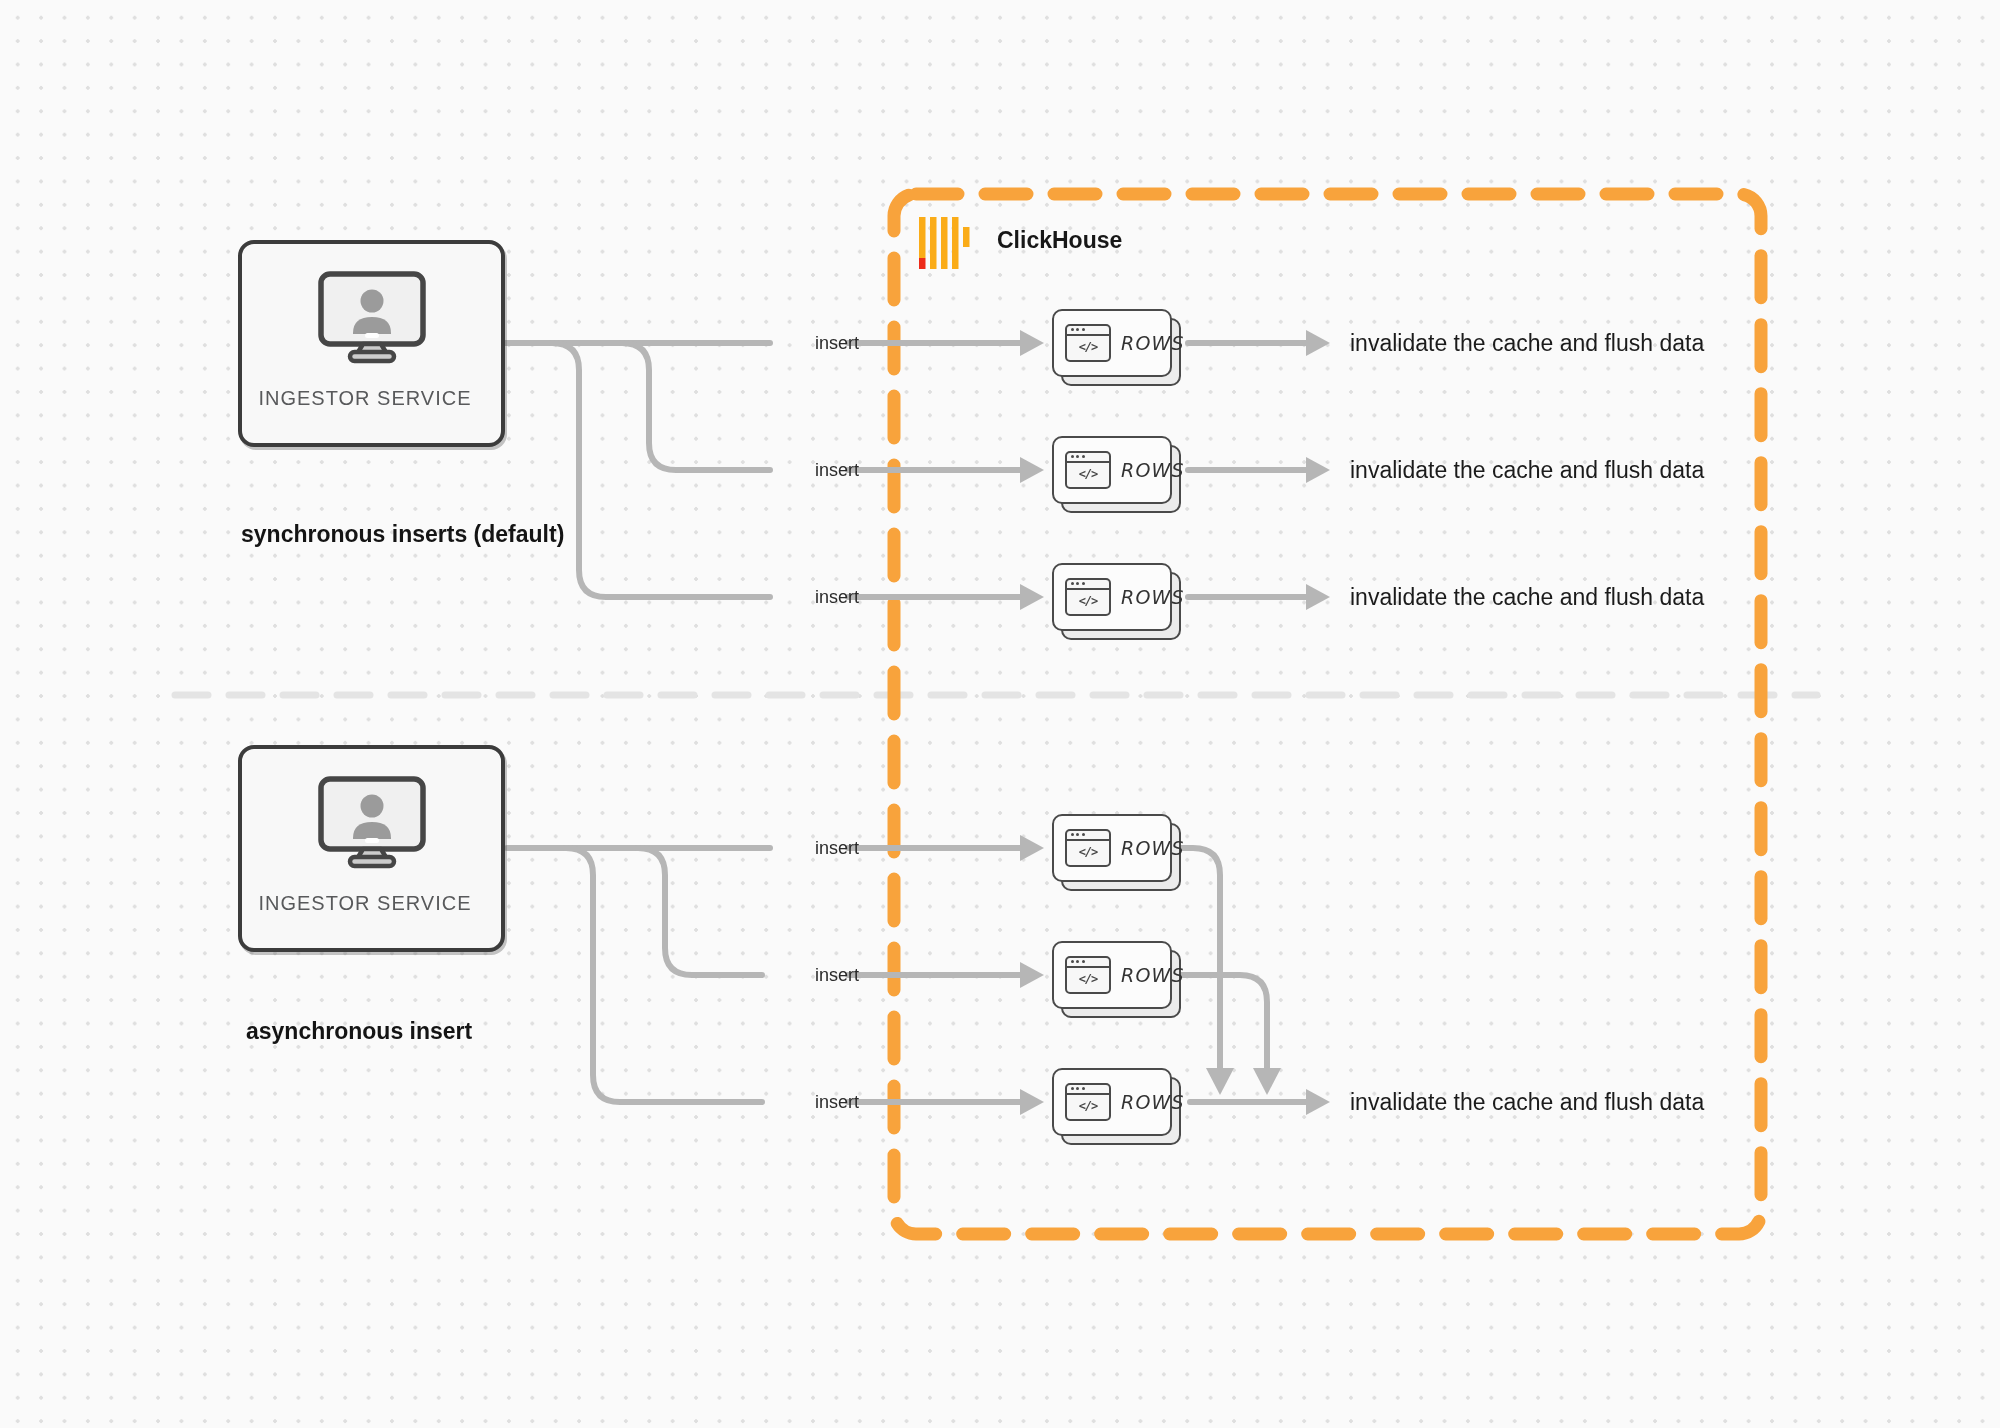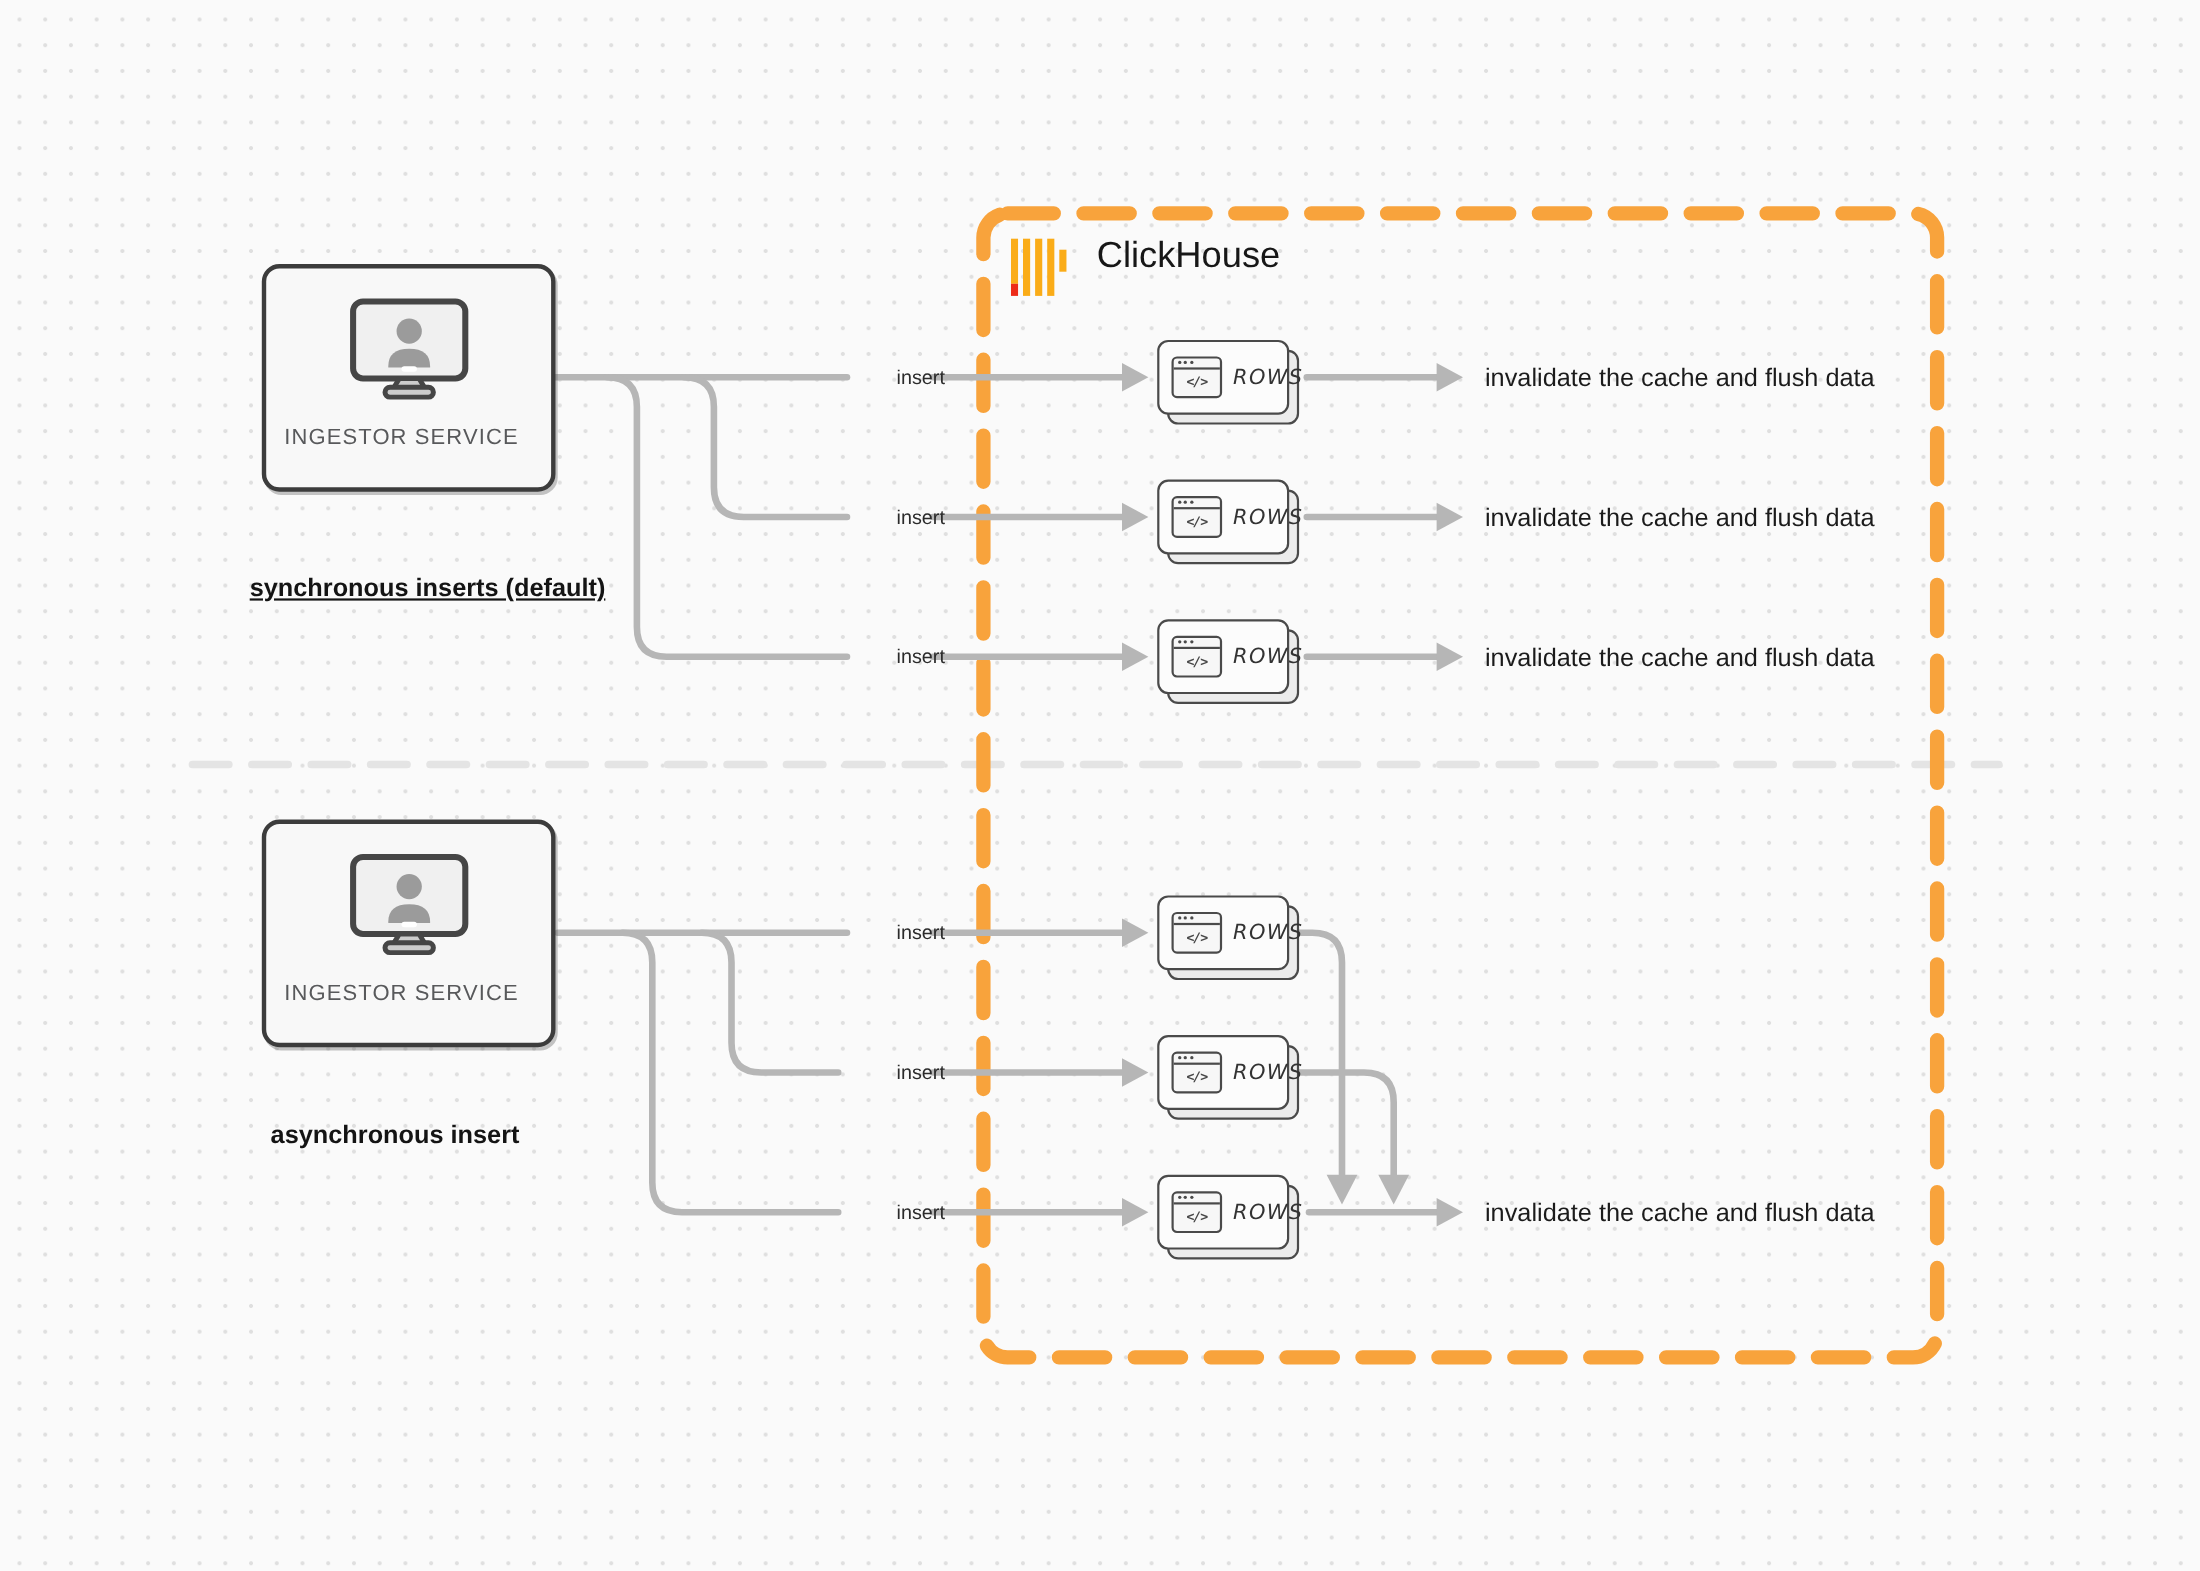--- a/index.html
+++ b/index.html
@@ -71,21 +71,21 @@
     font-size:12px;letter-spacing:-1px;color:#474747;
   }
   .rows-text{
     font-family:"DejaVu Sans",sans-serif;font-style:italic;font-size:19px;
     letter-spacing:1.2px;color:#333;
   }
 
   
   .ch-logo{position:absolute;left:919px;top:216px;z-index:3;}
   .ch-label{
-    position:absolute;left:997px;top:213px;font-size:33px;font-weight:400;
+    position:absolute;left:997px;top:227px;font-size:23px;font-weight:700;
     color:#171717;z-index:3;white-space:nowrap;
   }
 </style>
 </head>
 <body>
 
 <div class="stage">
 
   <svg class="overlay-svg" width="2000" height="1428" viewBox="0 0 2000 1428">
 
@@ -151,21 +151,21 @@
     <svg class="monitor-icon" width="112" height="94" viewBox="0 0 112 94">
       <rect x="5" y="4" width="102" height="70" rx="9" fill="#f0f0f0" stroke="#464646" stroke-width="5.5"></rect>
       <circle cx="56" cy="31" r="11.5" fill="#9b9b9b"></circle>
       <path d="M37,63 Q37,47 56,47 Q75,47 75,63 L75,64 L37,64 Z" fill="#9b9b9b"></path>
       <rect x="49" y="63" width="14" height="5" rx="2.5" fill="#ffffff"></rect>
       <path d="M47,74 h18 l6,10 h-30 z" fill="#cccccc" stroke="#464646" stroke-width="4.5" stroke-linejoin="round"></path>
       <rect x="34" y="82" width="44" height="9" rx="4.5" fill="#cccccc" stroke="#464646" stroke-width="4.5"></rect>
     </svg>
     <div class="ingestor-label">INGESTOR SERVICE</div>
   </div>
-  <div class="caption" style="left:227px;top:521px;text-decoration:underline;">synchronous inserts (default)</div>
+  <div class="caption" style="left:241px;top:521px;">synchronous inserts (default)</div>
 
   <div class="ingestor-box" style="left:238px;top:745px;">
     <svg class="monitor-icon" width="112" height="94" viewBox="0 0 112 94">
       <rect x="5" y="4" width="102" height="70" rx="9" fill="#f0f0f0" stroke="#464646" stroke-width="5.5"></rect>
       <circle cx="56" cy="31" r="11.5" fill="#9b9b9b"></circle>
       <path d="M37,63 Q37,47 56,47 Q75,47 75,63 L75,64 L37,64 Z" fill="#9b9b9b"></path>
       <rect x="49" y="63" width="14" height="5" rx="2.5" fill="#ffffff"></rect>
       <path d="M47,74 h18 l6,10 h-30 z" fill="#cccccc" stroke="#464646" stroke-width="4.5" stroke-linejoin="round"></path>
       <rect x="34" y="82" width="44" height="9" rx="4.5" fill="#cccccc" stroke="#464646" stroke-width="4.5"></rect>
     </svg>

